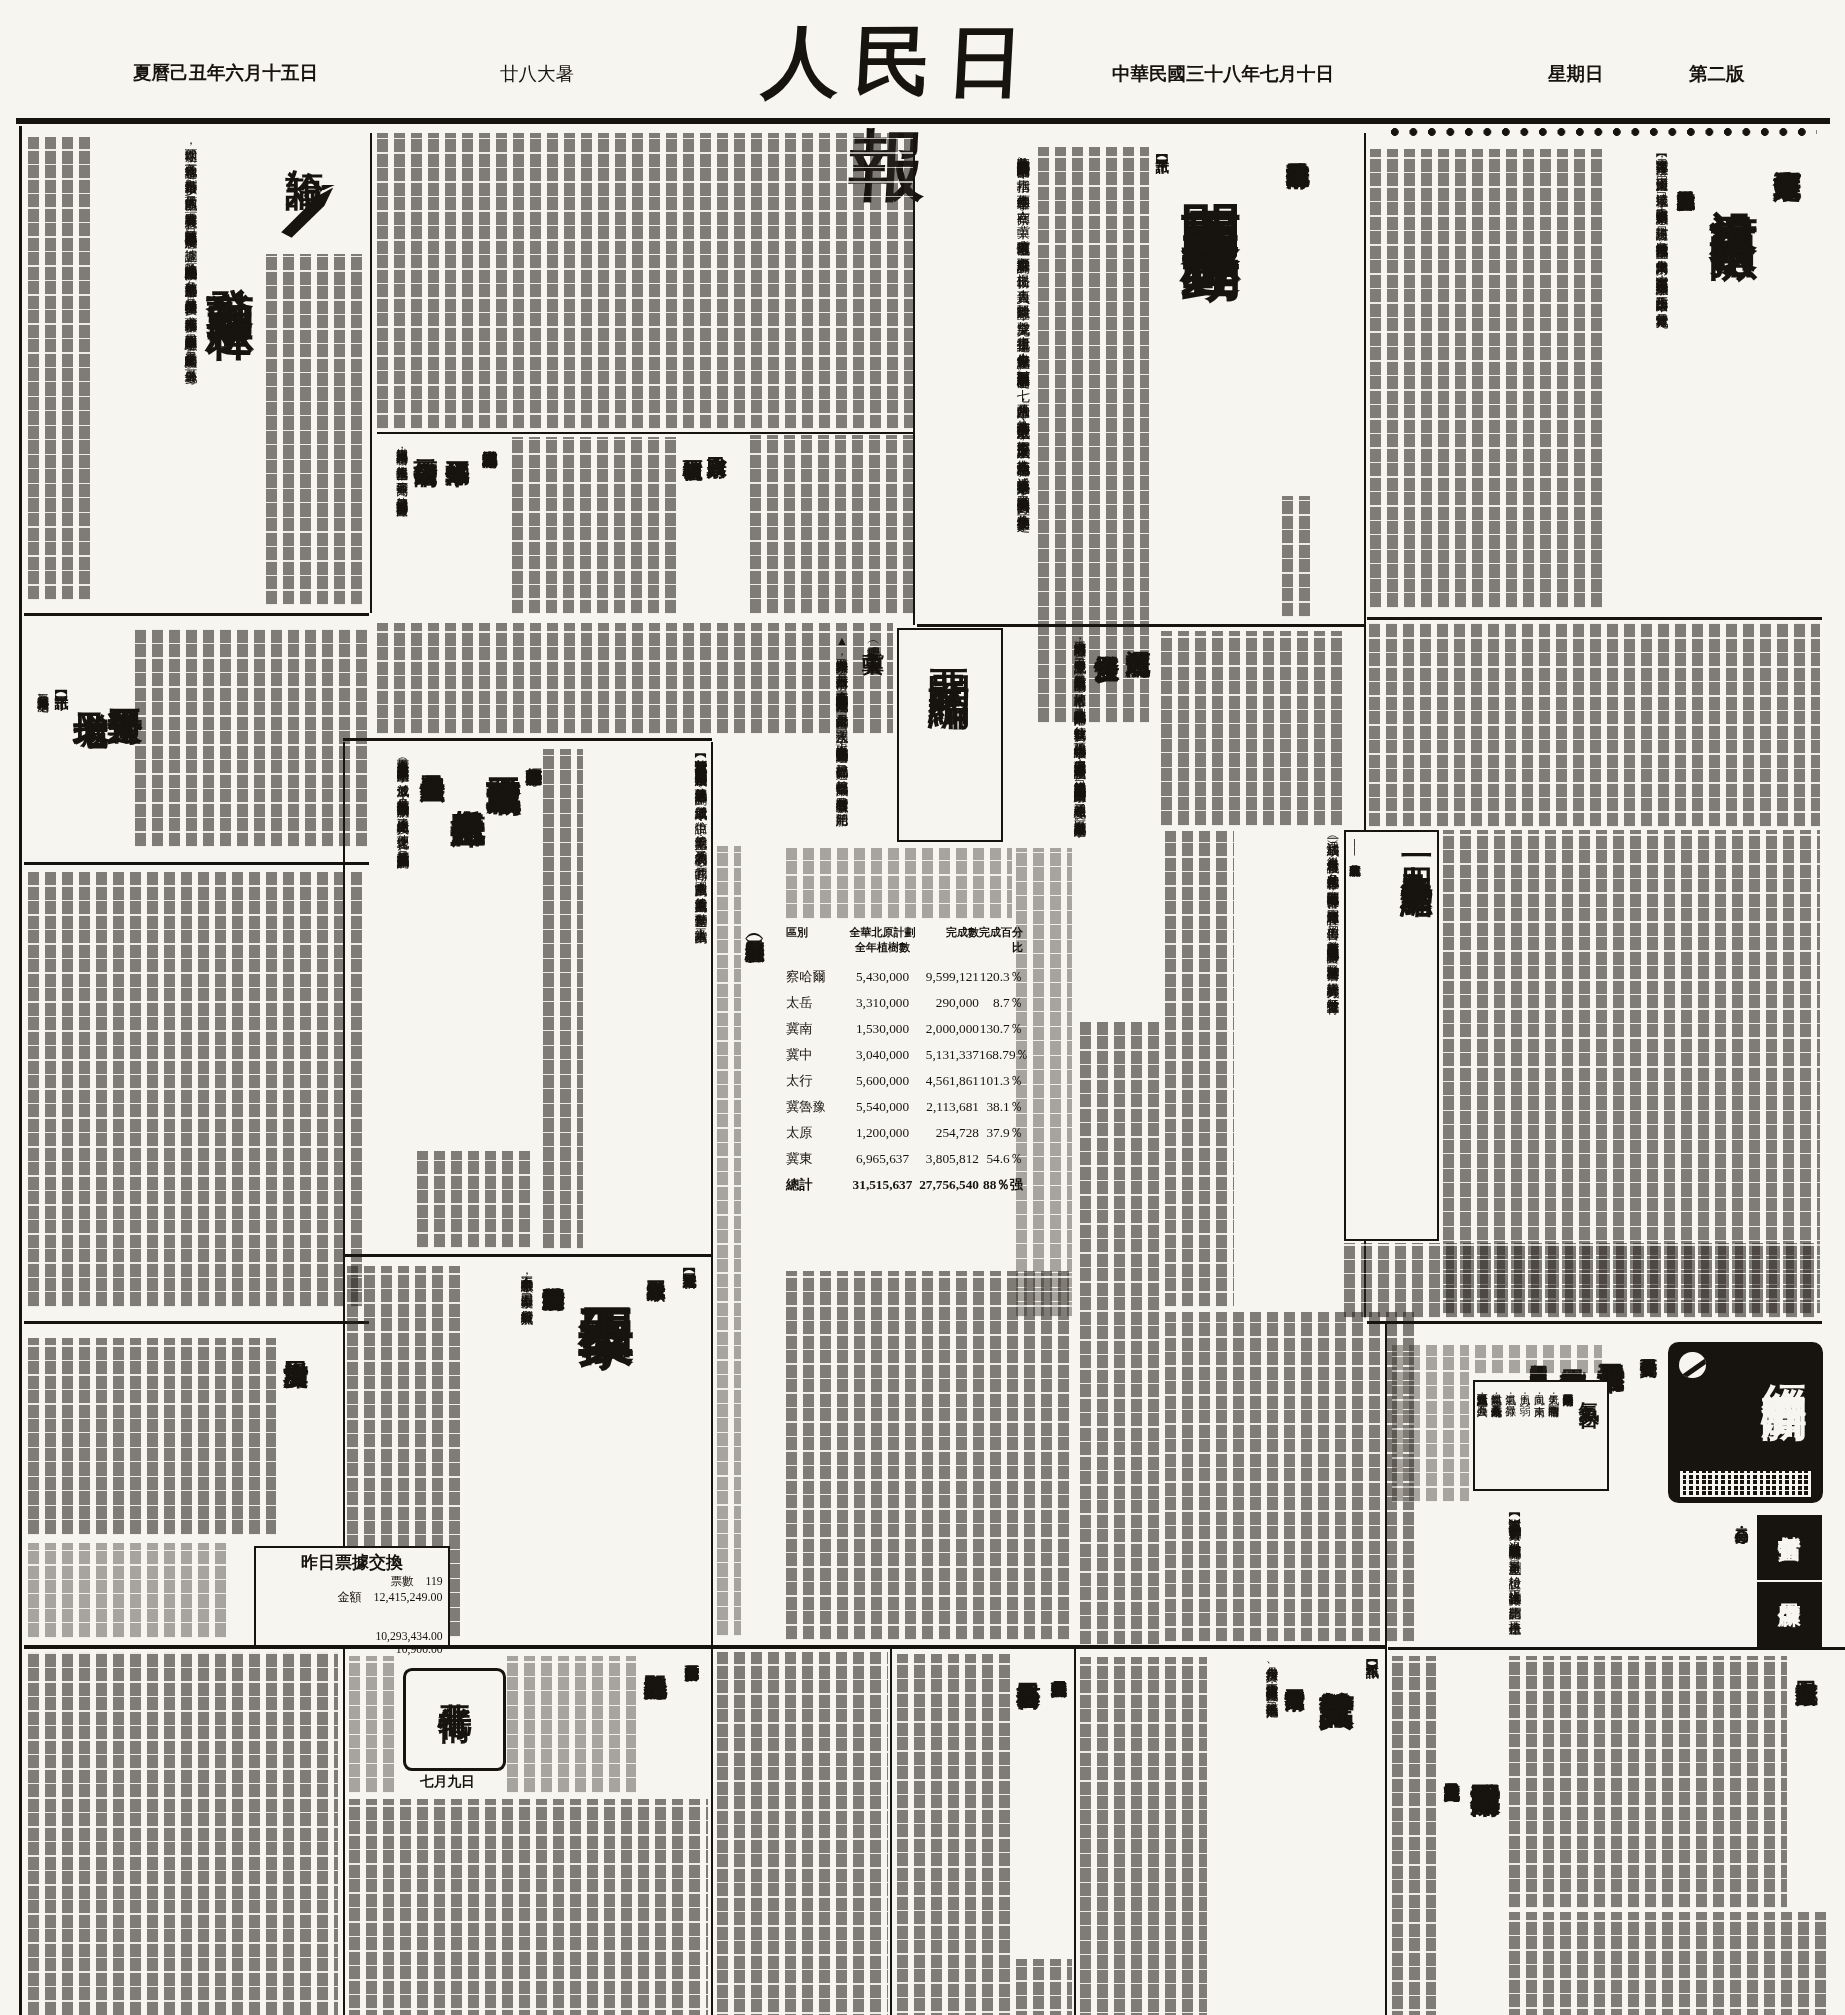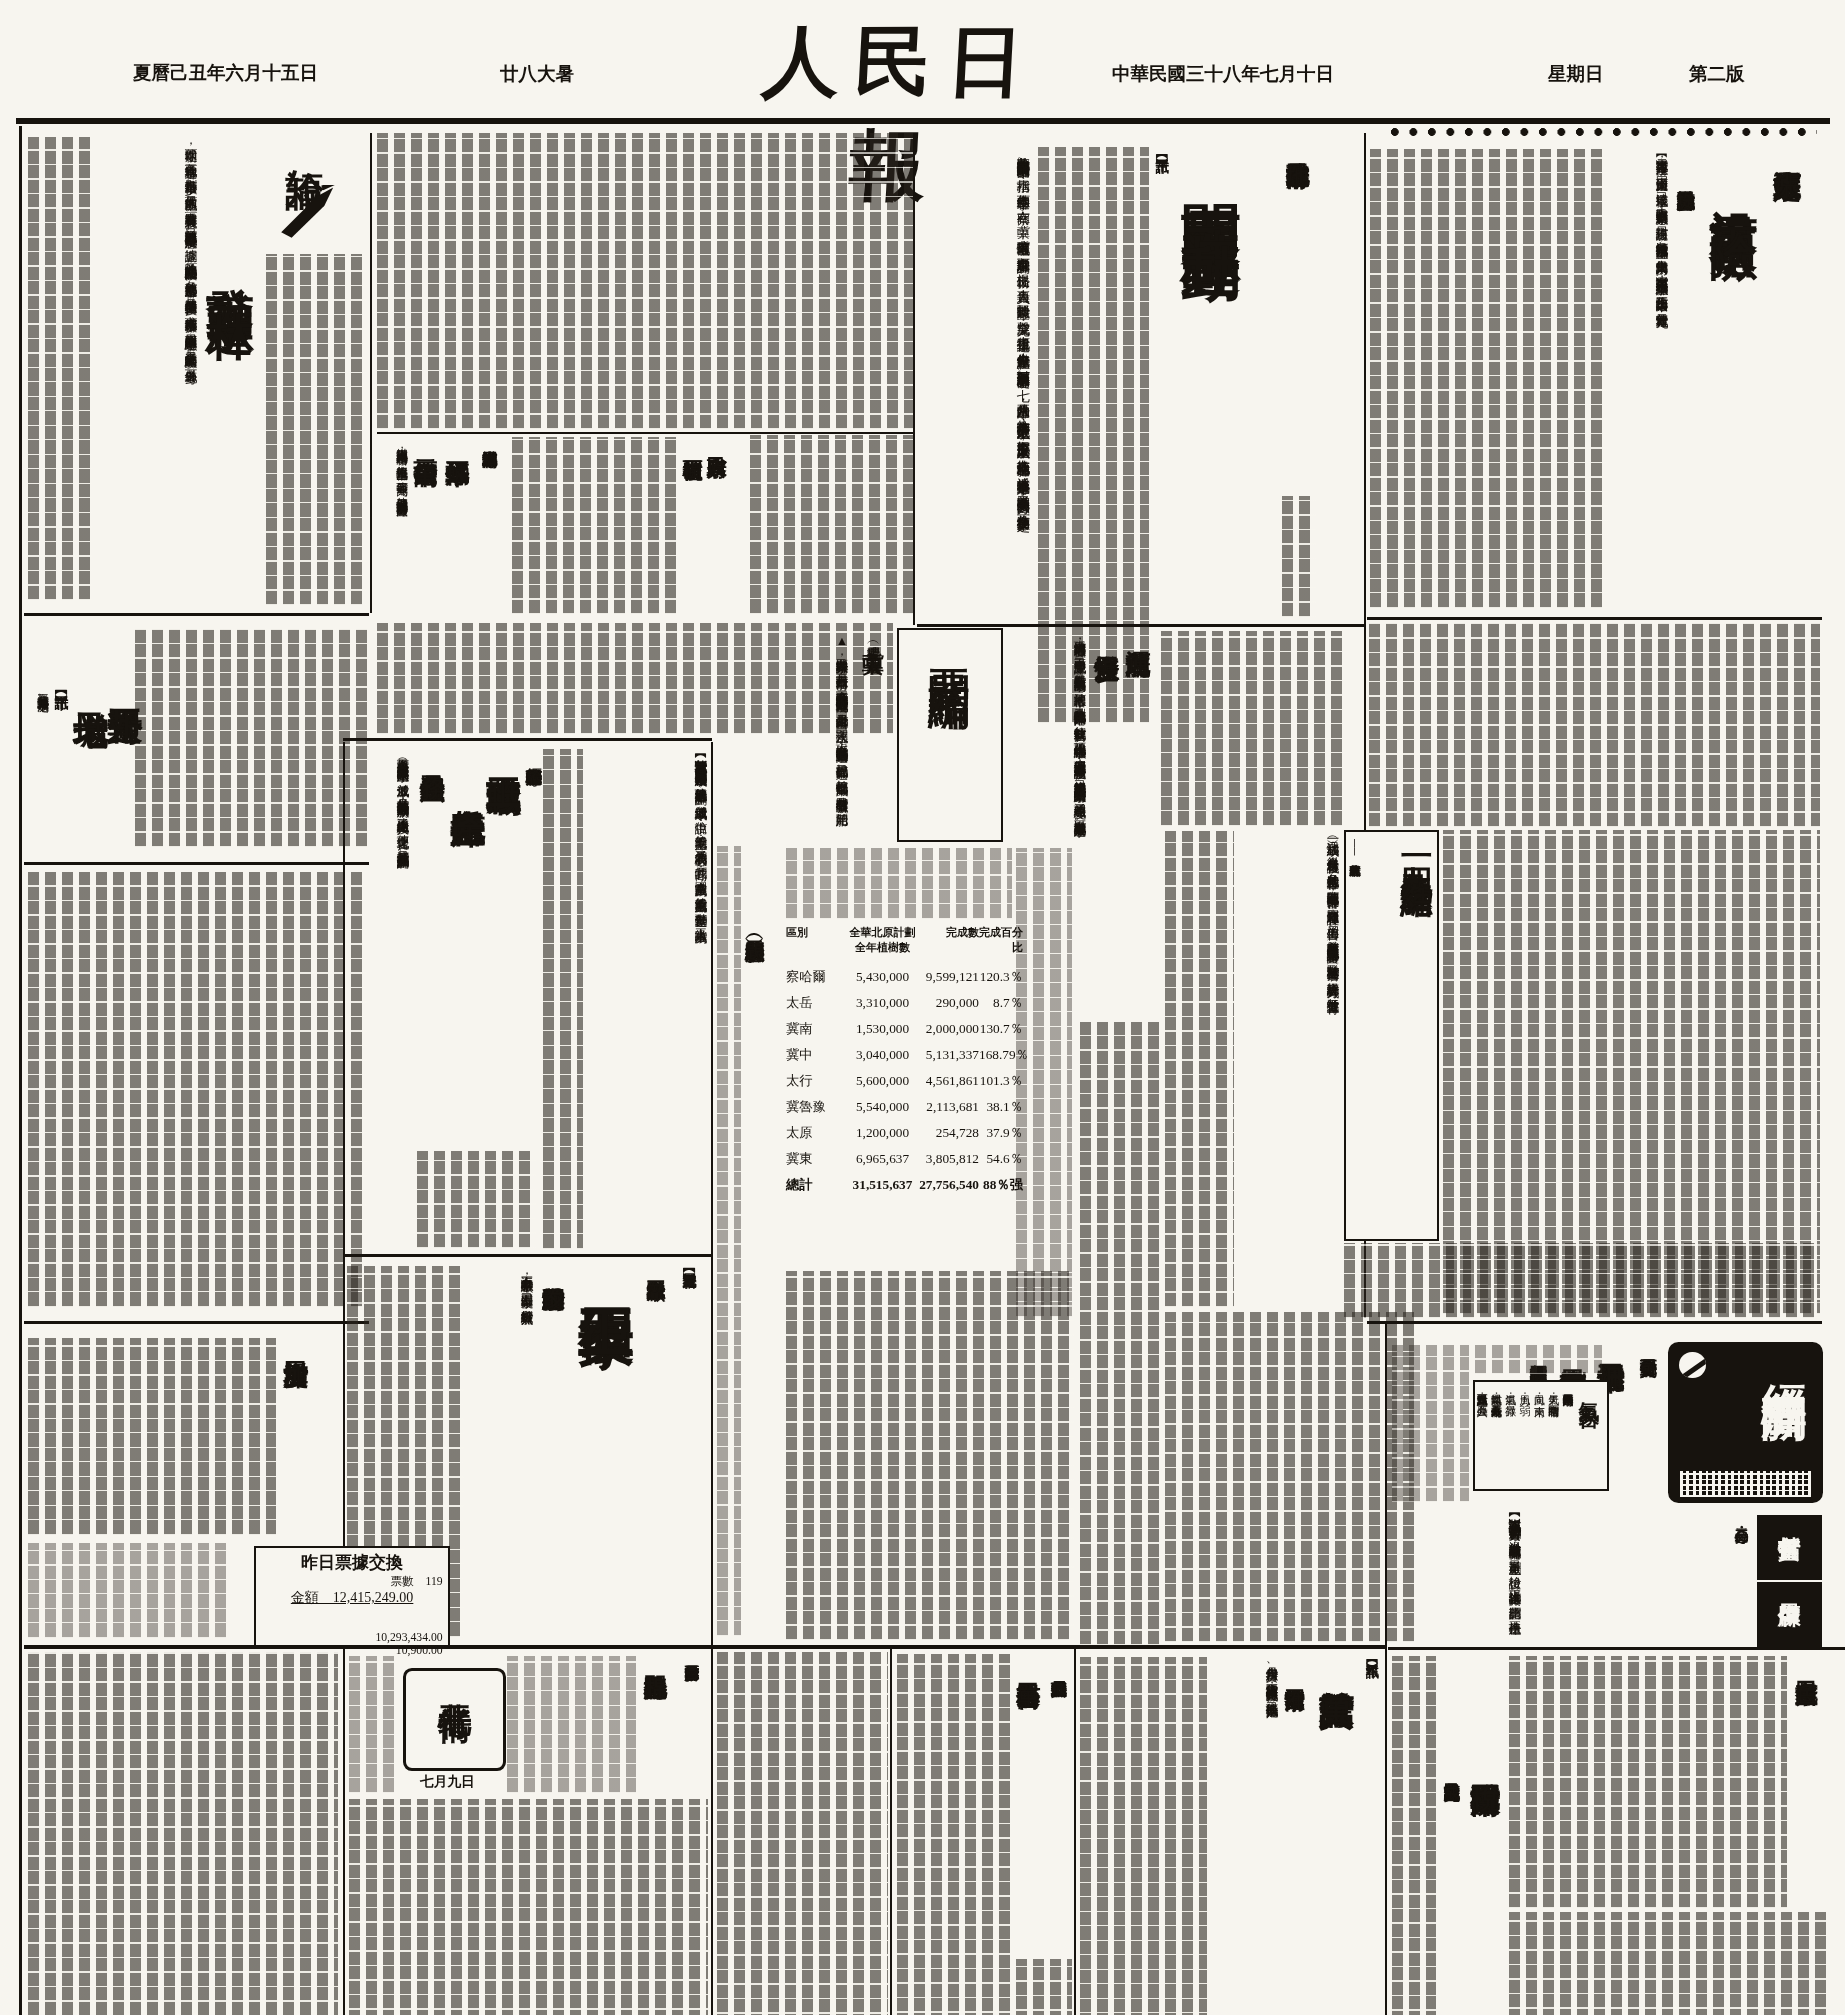--- a/index.html
+++ b/index.html
@@ -41,21 +41,21 @@
   .circle-ico::after{content:"";position:absolute;left:-3.2px;top:12px;width:44px;height:4.8px;
         background:#17130e;transform:rotate(-35deg);}
   .emblem{border:3.2px solid #17130e;border-radius:8.9px;background:#f7f5ef;}
 </style>
 </head>
 <body>
 
 <div class="page">
 
   <div class="abs" style="left:133px;top:60px;font-size:18.5px;font-weight:700;">夏曆己丑年六月十五日</div>
-  <div class="abs" style="left:500px;top:61px;font-size:18.5px;font-weight:700;">廿八大暑</div>
+  <div class="abs" style="left:500px;top:61px;font-size:18.5px;font-weight:400;">廿八大暑</div>
   <div class="abs" style="left:737px;top:11.3px;width:322px;text-align:center;font-size:77px;font-weight:900;letter-spacing:15.3px;transform:skewX(-3deg);">人民日報</div>
   <div class="abs" style="left:1112px;top:61px;font-size:18.5px;font-weight:700;">中華民國三十八年七月十日</div>
   <div class="abs" style="left:1548px;top:61px;font-size:18.5px;font-weight:700;">星期日</div>
   <div class="abs" style="left:1689px;top:61px;font-size:18.5px;font-weight:700;">第二版</div>
   <div class="abs rule" style="left:16px;top:118px;width:1814px;height:5.6px;"></div>
   <div class="abs rule" style="left:19.3px;top:126px;width:3.2px;height:2297px;"></div>
 
   <div class="abs" style="left:278px;top:133px;width:93px;height:113px;">
     <span class="v" style="font-size:39px;font-weight:900;">短論</span>
     <svg width="60" height="60" style="position:absolute;left:0;top:52px;" viewBox="0 0 150 150">
@@ -226,21 +226,21 @@
   <div class="abs v k900" style="left:577px;top:1265px;height:375px;font-size:56px;line-height:1.05;">五十四家復工</div>
   <div class="abs v hl" style="left:541px;top:1270px;height:250px;font-size:22.6px;">開動紗錠超過解放前夕</div>
   <div class="abs v lead" style="left:469px;top:1266px;width:66px;height:371px;">上海五十五家私營紗廠中，已有五十四家復工，所有紗錠完好無損。</div>
   <div class="abs fill" style="left:347px;top:1266px;width:117px;height:371px;"></div>
 
   <div class="abs v hl" style="left:282px;top:1342px;height:197px;font-size:25px;">津出口船隻增加</div>
   <div class="abs fill" style="left:28px;top:1338px;width:248px;height:197px;"></div>
   <div class="abs boxed" style="left:254px;top:1546px;width:181px;height:91px;padding:3.2px 5.6px;">
     <div style="font-size:17px;font-weight:700;text-align:center;">昨日票據交換</div>
     <div style="font-size:11.7px;text-align:right;">票數　119</div>
-    <div style="font-size:14px;text-align:center;text-decoration:underline;">金額　12,415,249.00</div>
+    <div style="font-size:12px;text-align:right;">金額　12,415,249.00</div>
     <div style="font-size:11.7px;text-align:right;margin-top:24px;">10,293,434.00</div>
     <div style="font-size:11.7px;text-align:right;">10,900.00</div>
   </div>
   <div class="abs fill lt" style="left:28px;top:1543px;width:204px;height:95px;"></div>
   <div class="abs rule" style="left:24px;top:1645px;width:1362px;height:4px;"></div>
   <div class="abs fill" style="left:28px;top:1652px;width:310px;height:451px;"></div>
 
   <div class="abs v" style="left:682px;top:1654px;height:226px;font-size:14.5px;font-weight:700;">平市百餘家商參加購棉委員會</div>
   <div class="abs v hl" style="left:643px;top:1657px;height:250px;font-size:23.4px;">即將分批分赴各地購棉</div>
   <div class="abs emblem" style="left:403px;top:1668px;width:97px;height:97px;">

